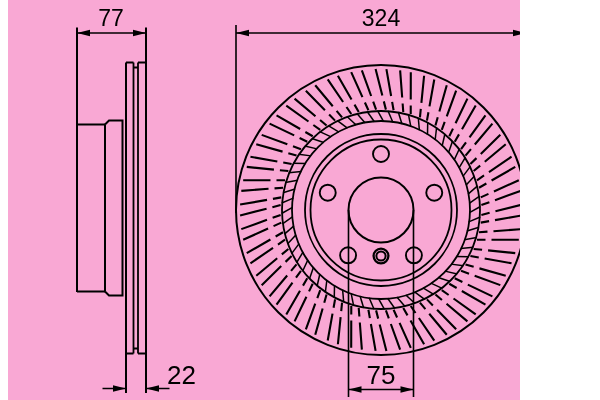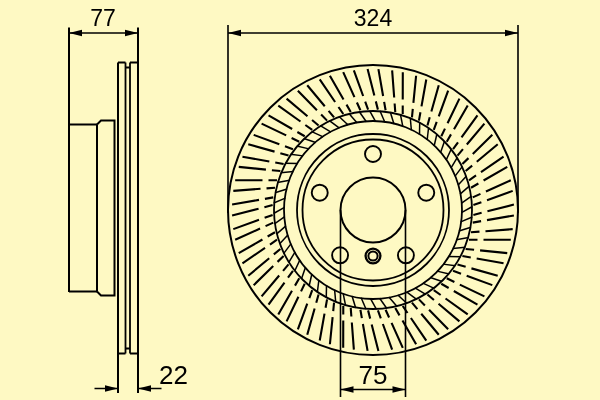--- a/index.html
+++ b/index.html
@@ -1,16 +1,16 @@
 <!DOCTYPE html>
 <html><head>
 <meta charset="utf-8">
 <style>
   html,body{margin:0;padding:0;background:#ffffff;}
-  .stage{position:relative;width:600px;height:400px;background:#fef9c3;overflow:hidden;}
+  .stage{position:relative;width:512px;height:400px;background:#f9a8d4;overflow:hidden;margin-left:8px;}
   svg{display:block;}
   text{font-family:"Liberation Sans","DejaVu Sans",sans-serif;fill:#000;}
   .dim-label-sm{font-size:23px;}
   .dim-label-lg{font-size:26px;}
   path,line,circle{vector-effect:non-scaling-stroke;}
 </style>
 </head>
 <body>
 
 <div class="stage">

